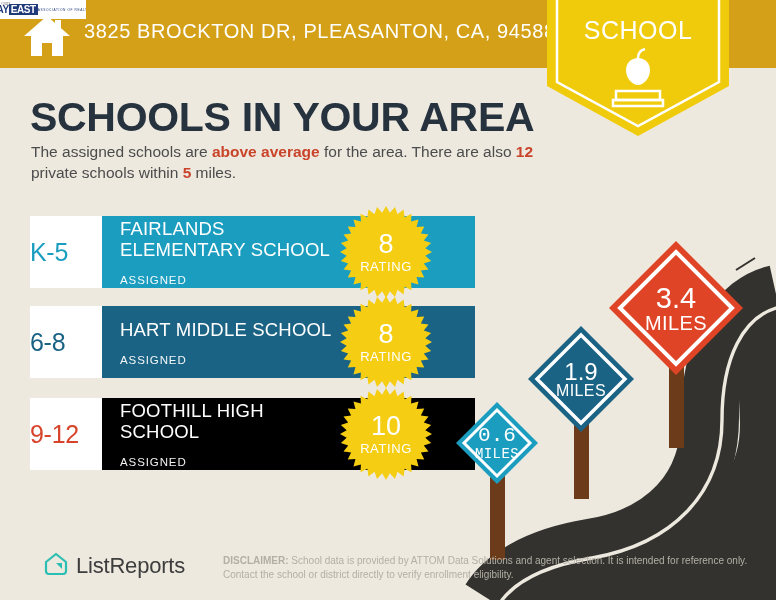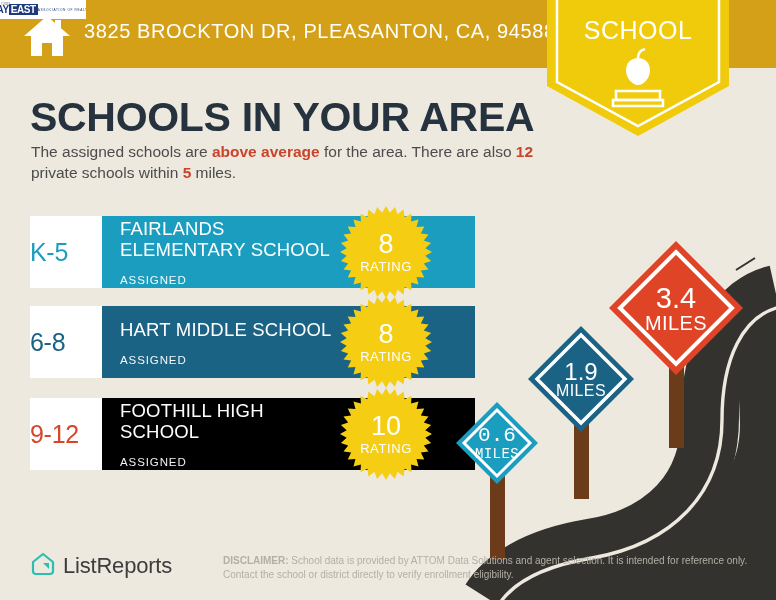--- a/index.html
+++ b/index.html
@@ -63,21 +63,21 @@
   .sign{position:absolute;}
   .sign .post{position:absolute;width:15px;background:#6B3B1A;left:50%;margin-left:-7px;}
   .sign .diamond{position:absolute;left:0;top:0;}
   .sign .dtext{position:absolute;left:0;top:0;width:100%;height:100%;
      display:flex;flex-direction:column;align-items:center;justify-content:center;
      color:#FFFFFF;pointer-events:none;}
   .dnum{font-size:21px;line-height:22px;}
   .dmiles{font-size:14px;letter-spacing:.4px;line-height:15px;}
 
   
-  .lr-logo{position:absolute;left:30px;top:551px;display:flex;align-items:center;gap:7px;}
+  .lr-logo{position:absolute;left:43px;top:551px;display:flex;align-items:center;gap:7px;}
   .lr-logo .lr-name{font-size:22px;color:#3D3D3D;letter-spacing:-.2px;}
   .disclaimer{position:absolute;left:223px;top:554px;width:545px;font-size:10px;
      line-height:13.5px;color:#B4AFA4;}
   .disclaimer b{color:#B4AFA4;font-weight:bold;}
 </style>
 </head>
 <body style="background: rgb(237, 233, 223);">
 
 <div id="page">
 

